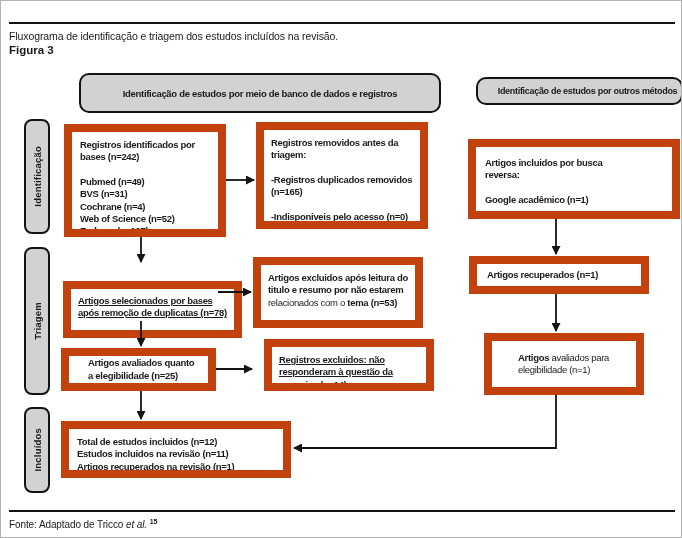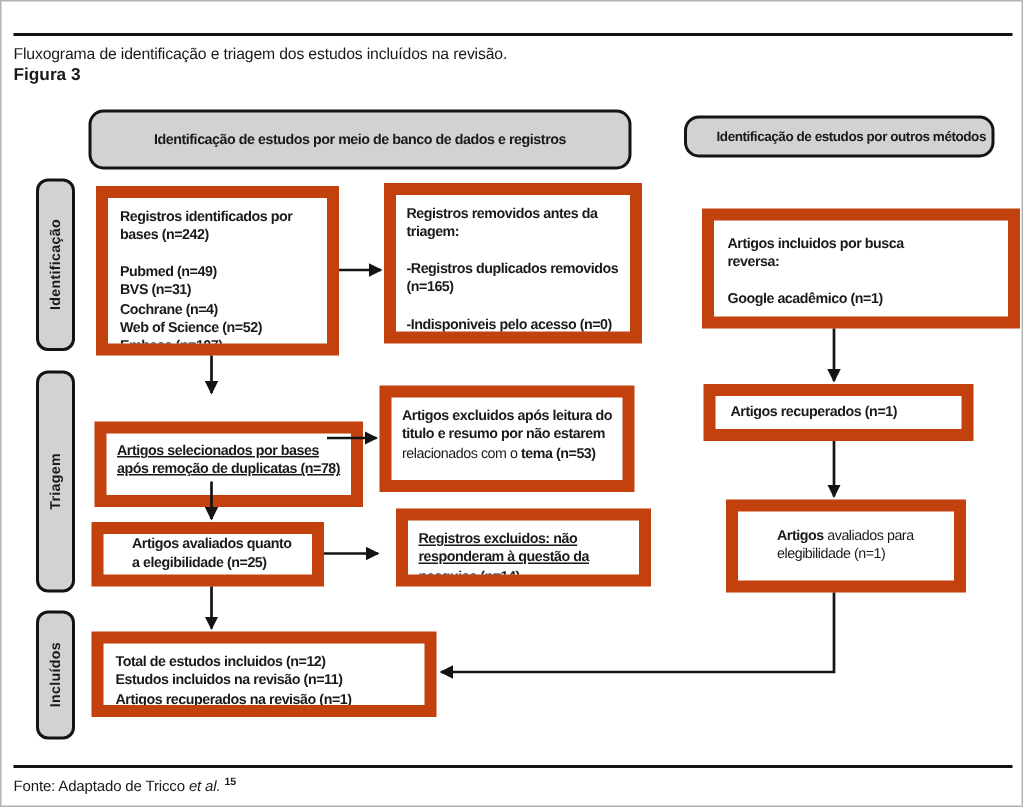--- a/index.html
+++ b/index.html
@@ -13,21 +13,21 @@
   .rule { position:absolute; left:8px; width:666px; height:2px; background:#141414; }
   .rule-top { top:21px; }
   .rule-bottom { top:509px; }
   .caption { position:absolute; left:8px; top:29px; font-size:10.5px; font-weight:500; letter-spacing:-0.1px; }
   .source { position:absolute; left:8px; top:517px; font-size:10px; letter-spacing:-0.1px; }
   .source sup { font-size:7px; font-weight:bold; }
 
   .hdr {
     position:absolute; display:flex; align-items:center; justify-content:center;
     background:#d2d2d2; border:2.5px solid #141414; border-radius:10px;
-    font-weight:bold; text-align:center; white-space:nowrap;
+    font-weight:bold; text-align:center; white-space:nowrap;margin-left:20px;
   }
   .hdr1 { left:58px; top:72px; width:362px; height:40px; font-size:9.5px; letter-spacing:-0.3px; }
   .hdr2 { left:455px; top:76px; width:207px; height:28px; font-size:9px; letter-spacing:-0.3px;padding-left:16px; }
 
   .stage {
     position:absolute; width:26px; display:flex; align-items:center; justify-content:center;
     background:#d2d2d2; border:2px solid #141414; border-radius:8px;
   }
   .stage span {
     writing-mode:vertical-rl; transform:rotate(180deg);

